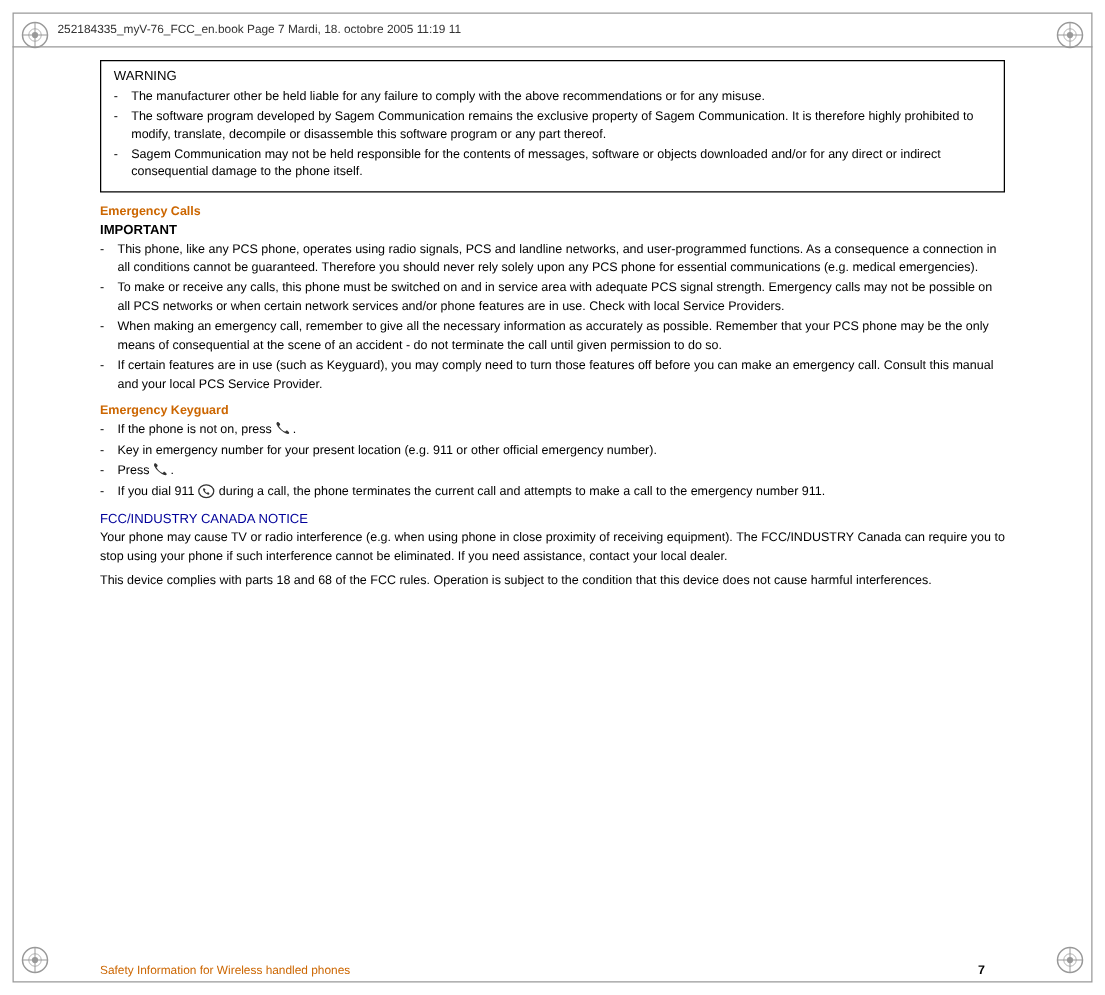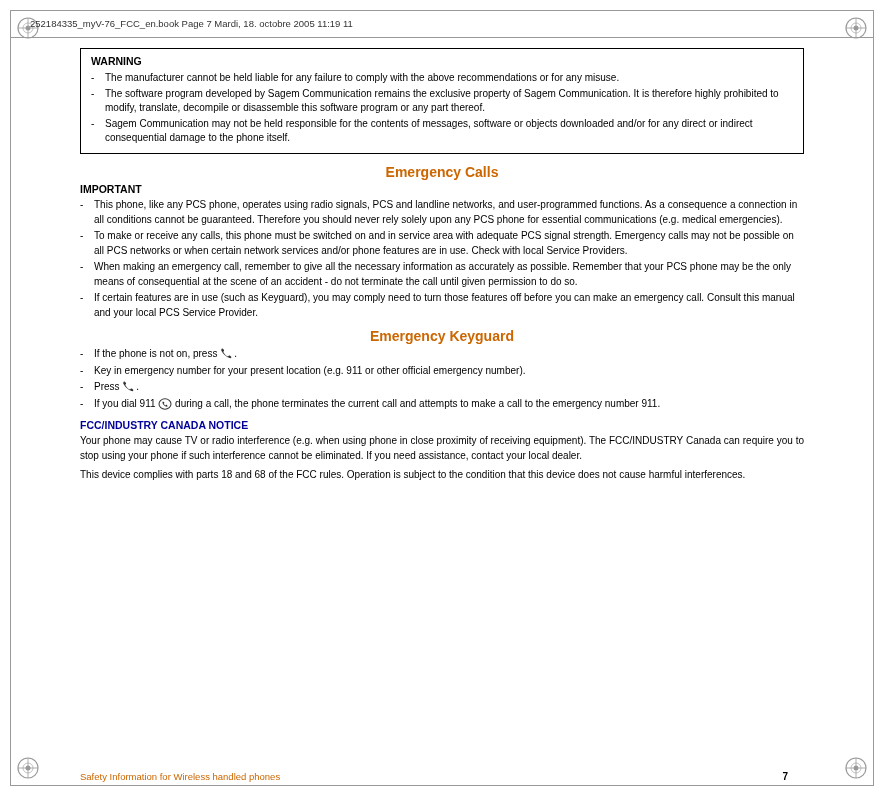--- a/index.html
+++ b/index.html
@@ -27,21 +27,21 @@
     
     .header-bar {
       position: absolute;
       top: 10px;
       left: 10px;
       right: 10px;
       height: 28px;
       border-bottom: 1px solid #999;
       display: flex;
       align-items: center;
-      padding: 0 20px;
+      padding: 0 36px;
       font-size: 9.5px;
       color: #333;
     }
 
     
     .corner {
       position: absolute;
       width: 28px;
       height: 28px;
     }
@@ -62,49 +62,48 @@
     }
 
     
     .warning-box {
       border: 1.5px solid #000;
       padding: 6px 10px;
       margin-bottom: 10px;
     }
 
     .warning-title {
-      font-weight: bold;
+      font-weight: normal;
       font-size: 10.5px;
       margin-bottom: 4px;
     }
 
     .warning-item {
       display: flex;
       align-items: flex-start;
       font-size: 10px;
       line-height: 1.4;
       margin-bottom: 2px;
     }
 
     .bullet-dash {
       min-width: 14px;
       font-size: 10px;
     }
 
     .section-heading {
       font-weight: bold;
       color: #cc6600;
-      font-size: 14px;
+      font-size: 10px;
       margin-top: 8px;
       margin-bottom: 3px;
-      text-align: center;
     }
 
     .section-heading-blue {
-      font-weight: bold;
+      font-weight: normal;
       color: #000099;
       font-size: 10.5px;
       margin-top: 8px;
       margin-bottom: 3px;
     }
 
     .body-text {
       font-size: 10px;
       line-height: 1.45;
       text-align: justify;
@@ -200,21 +199,21 @@
 </div>
 
 <div class="page-frame"></div>
 
 <div class="content">
 
   <div class="warning-box">
     <div class="warning-title">WARNING</div>
     <div class="warning-item">
       <span class="bullet-dash">-</span>
-      <span>The manufacturer cannot be held liable for any failure to comply with the above recommendations or for any misuse.</span>
+      <span>The manufacturer other be held liable for any failure to comply with the above recommendations or for any misuse.</span>
     </div>
     <div class="warning-item">
       <span class="bullet-dash">-</span>
       <span>The  software  program  developed  by  Sagem  Communication  remains  the  exclusive  property  of  Sagem Communication. It is therefore highly prohibited to modify, translate, decompile or disassemble this software program or any part thereof.</span>
     </div>
     <div class="warning-item">
       <span class="bullet-dash">-</span>
       <span>Sagem Communication may not be held responsible for the contents of messages, software or objects downloaded and/or for any direct or indirect consequential damage to the phone itself.</span>
     </div>
   </div>

